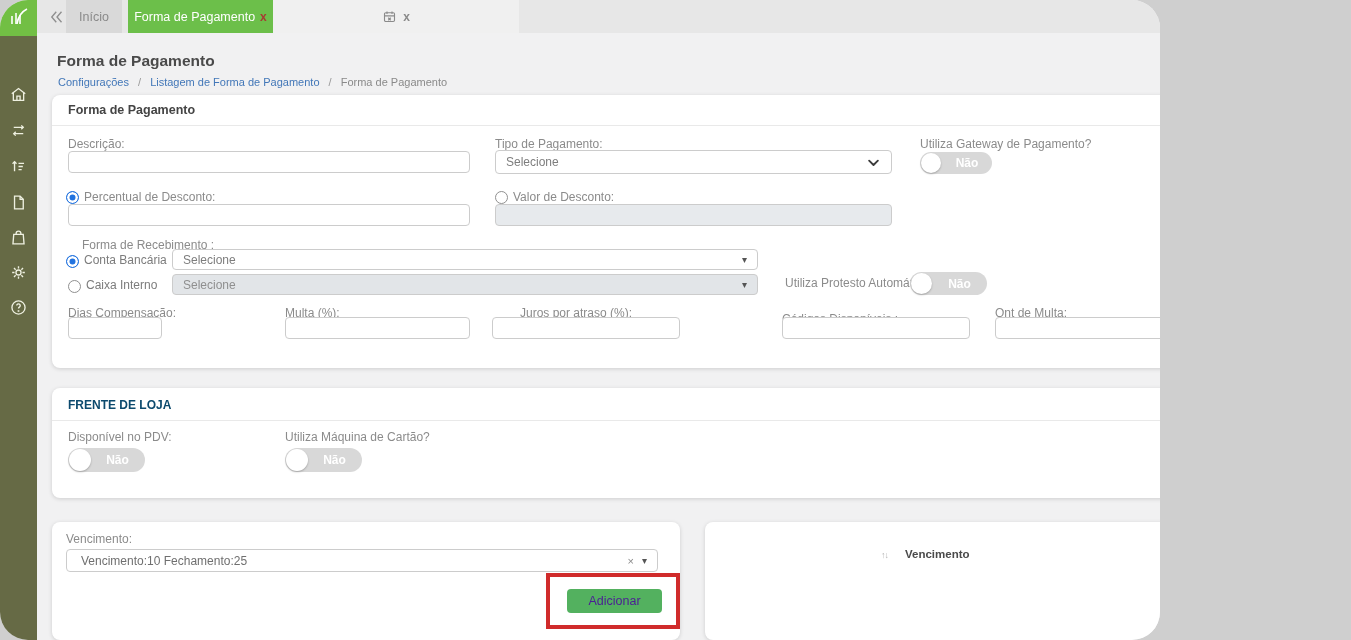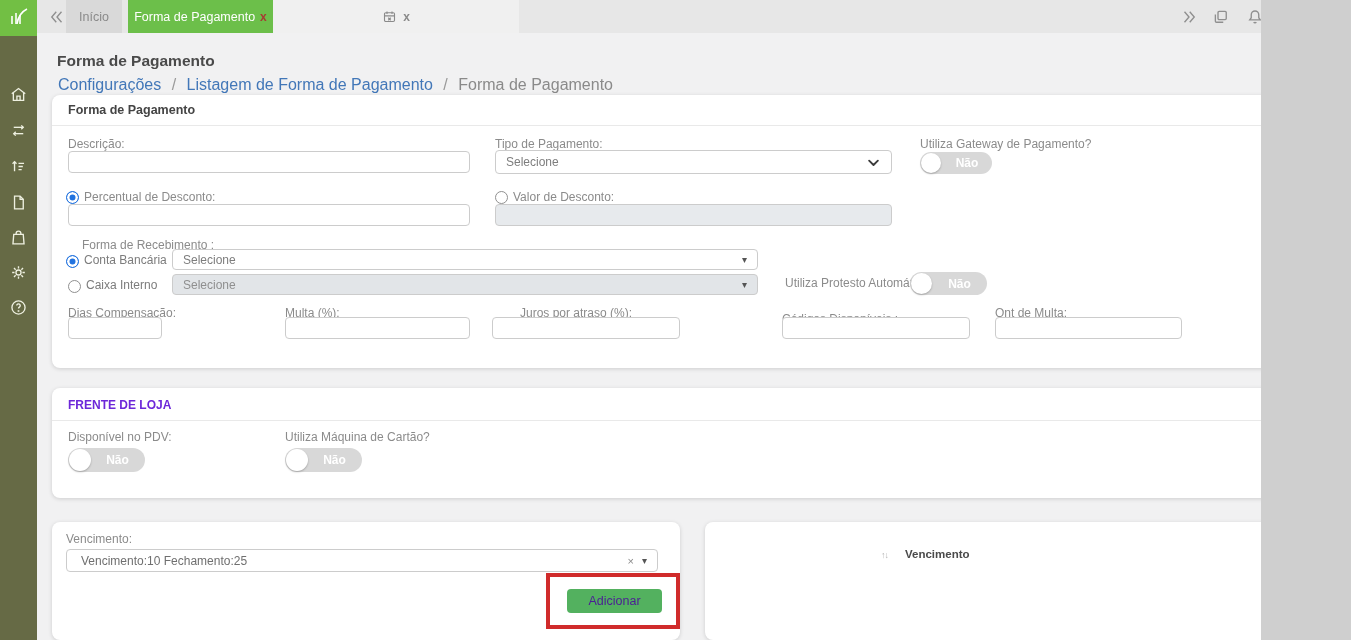--- a/index.html
+++ b/index.html
@@ -1,32 +1,32 @@
 <!DOCTYPE html>
 <html><head>
 <meta charset="utf-8">
 <style>
   html,body{margin:0;padding:0;background:#cfcfcf;font-family:"Liberation Sans",sans-serif;}
-  .screen{position:relative;width:1261px;height:640px;background:#f1f1f2;overflow:hidden;}
+  .screen{position:relative;width:1160px;height:640px;background:#f1f1f2;overflow:hidden;border-radius:28px;}
   
   .topbar{position:absolute;left:0;top:0;width:1351px;height:33px;background:#e7e7e7;}
   .logo{position:absolute;left:0;top:0;width:37px;height:36px;background:#72bf44;z-index:5;display:flex;align-items:center;justify-content:center;}
   .tb-icon{position:absolute;top:8px;width:18px;height:18px;color:#8f8f8f;cursor:pointer;}
   .tab{position:absolute;top:0;height:33px;display:flex;align-items:center;justify-content:center;font-size:12.5px;cursor:pointer;box-sizing:border-box;}
   .tab-inicio{left:66px;width:56px;background:#d9d9d9;color:#8a8a8a;}
   .tab-active{left:128px;width:145px;background:#6cbf4a;color:#fff;gap:5px;}
   .tab-active .tab-close{color:#a63c32;font-weight:bold;font-size:12px;}
   .tab-listagem{left:273px;width:246px;background:#f0f0f0;color:#969696;gap:6px;}
   .tab-listagem .tab-close{color:#8a8a8a;font-weight:bold;font-size:12px;}
   
   .sidebar{position:absolute;left:0;top:36px;width:37px;height:604px;background:#666a45;}
   .sb-icon{position:absolute;left:9px;width:19px;height:19px;color:#eef0e0;cursor:pointer;}
   
   .page-title{position:absolute;left:57px;top:52px;font-size:15.5px;font-weight:bold;color:#4a4a4a;}
-  .breadcrumb{position:absolute;left:58px;top:76px;font-size:16px;color:#8a8a8a;}
+  .breadcrumb{position:absolute;left:58px;top:76px;font-size:11px;color:#8a8a8a;}
   .breadcrumb .bc-link{color:#4277b8;cursor:pointer;}
   .breadcrumb .bc-sep{color:#9a9a9a;margin:0 6px;}
   
   .card{position:absolute;background:#fff;border-radius:8px;box-shadow:0 1px 4px rgba(0,0,0,.15);}
   .card-hdr{position:absolute;left:16px;top:8px;font-size:12.5px;font-weight:bold;color:#444;}
   .card-chevron{position:absolute;right:14px;top:7px;width:16px;height:16px;cursor:pointer;color:#2a6fdb;}
   .card-div{position:absolute;left:0;right:0;border-top:1px solid #e9e9e9;}
   .lbl{position:absolute;font-size:12px;color:#8b8b8b;white-space:nowrap;}
   .inp{position:absolute;box-sizing:border-box;height:22px;border:1px solid #ccc;border-radius:4px;background:#fff;font:12px "Liberation Sans",sans-serif;padding:0 8px;color:#555;outline:none;}
   .inp.dis{background:#e7eaed;}
@@ -247,21 +247,21 @@
     <input class="inp" style="left: 440px; top: 222px; width: 188px;">
 
     <div class="lbl" style="left:730px;top:217px">Códigos Disponíveis :</div>
     <input class="inp" style="left: 730px; top: 222px; width: 188px;">
 
     <div class="lbl" style="left:943px;top:211px">Qnt de Multa:</div>
     <input class="inp" style="left: 943px; top: 222px; width: 187px;">
   </div>
 
   <div class="card" style="left:52px;top:388px;width:1282px;height:110px">
-    <div class="card-hdr" style="top:10px;font-size:12px;color:#6d28d9">FRENTE DE LOJA</div>
+    <div class="card-hdr" style="top:10px;font-size:12px;color:#0c4a6e">FRENTE DE LOJA</div>
     <div class="card-chevron">
       <svg viewBox="0 0 24 24" fill="none" stroke="currentColor" stroke-width="3" stroke-linecap="round" stroke-linejoin="round">
           <path d="M6 14.5 L12 8.5 L18 14.5"></path>
         </svg>
     </div>
     <div class="card-div" style="top:32px"></div>
 
     <div class="lbl" style="left:16px;top:42px">Disponível no PDV:</div>
     <div class="toggle" style="left:16px;top:60px;width:77px;height:24px">
       <span class="knob" style="width:22px;height:22px"></span>

